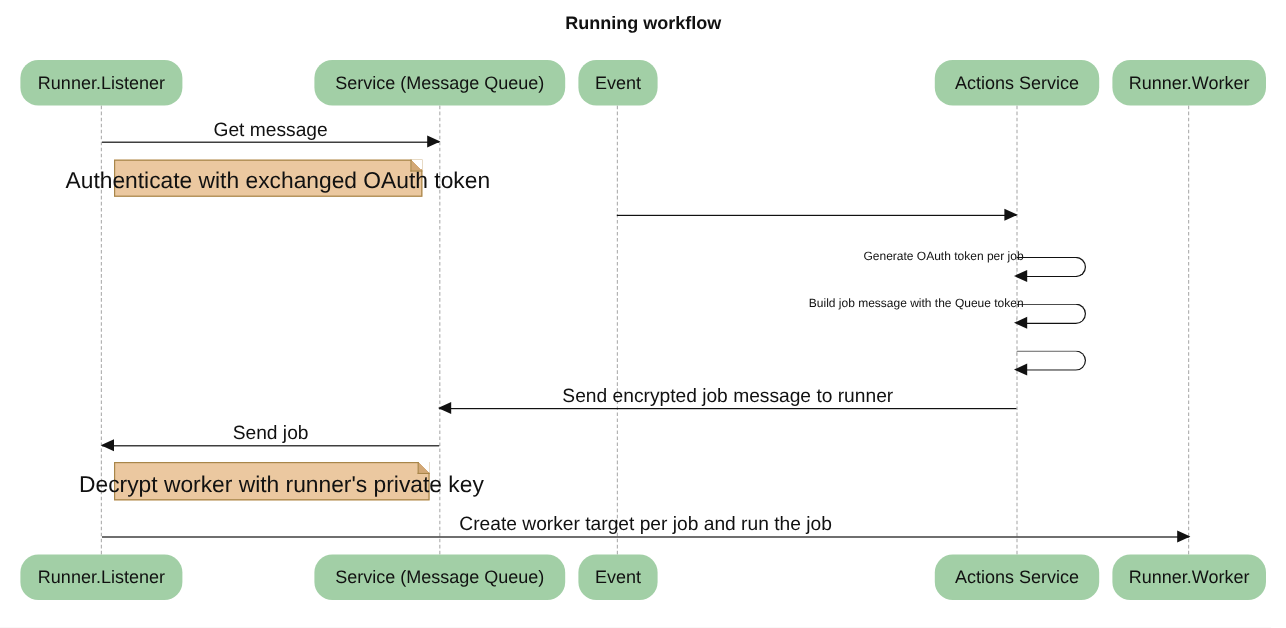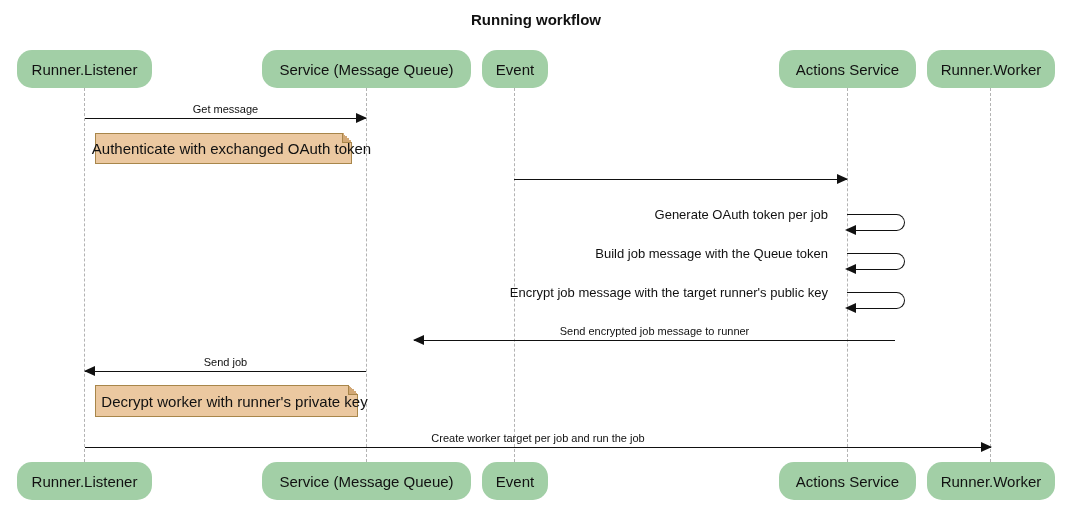--- a/index.html
+++ b/index.html
@@ -26,50 +26,50 @@
     position:absolute;top:88px;height:374px;width:0;
     border-left:1px dashed var(--lifeline);
   }
   .participant{
     position:absolute;height:38px;background:var(--participant-fill);
     border-radius:15px;display:flex;align-items:center;justify-content:center;
     font-size:15px;white-space:nowrap;box-sizing:border-box;
   }
   .message{position:absolute;}
   .msg-label{
-    height:16px;line-height:16px;font-size:11px;text-align:center;white-space:nowrap;
+    height:16px;line-height:16px;font-size:16px;text-align:center;white-space:nowrap;
   }
   .msg-line{position:relative;height:0;border-top:1.4px solid var(--line);margin-top:1px;}
   .arrow-right{
     position:absolute;right:-1px;top:-6px;width:0;height:0;
     border-left:11px solid var(--line);
     border-top:5px solid transparent;border-bottom:5px solid transparent;
   }
   .arrow-left{
     position:absolute;left:-1px;top:-6px;width:0;height:0;
     border-right:11px solid var(--line);
     border-top:5px solid transparent;border-bottom:5px solid transparent;
   }
   .self-label{
-    position:absolute;height:16px;line-height:16px;font-size:13px;
-    white-space:nowrap;text-align:center;right:244px;
+    position:absolute;height:16px;line-height:16px;font-size:10px;
+    white-space:nowrap;text-align:center;right:219px;
   }
   .loop{
     position:absolute;left:847px;width:58px;height:17px;box-sizing:border-box;
     border:1.4px solid var(--line);border-left:none;border-radius:0 9px 9px 0;
   }
   .loop-arrow{
     position:absolute;left:-2px;bottom:-5px;width:0;height:0;
     border-right:11px solid var(--line);
     border-top:5px solid transparent;border-bottom:5px solid transparent;
   }
   .note{
     position:absolute;box-sizing:border-box;background:var(--note-fill);
-    border:1px solid var(--note-border);display:flex;align-items:center;
-    justify-content:center;font-size:15px;white-space:nowrap;padding-left:16px;
+    border:1px solid var(--note-border);display:flex;align-items:flex-end;
+    justify-content:center;font-size:19px;white-space:nowrap;padding-left:16px;
   }
   .note-fold{
     position:absolute;top:-1px;right:-1px;width:10px;height:10px;
     background:linear-gradient(225deg, var(--background) 0 50%, var(--note-fold) 50% 100%);
     border-left:1px solid var(--note-border);
     border-bottom:1px solid var(--note-border);
     box-sizing:border-box;
   }
 </style>
 </head>
@@ -112,26 +112,25 @@
   <div class="self-label" style="top:207px;">Generate OAuth token per job</div>
   <div class="loop" style="top:214px;">
     <span class="loop-arrow"></span>
   </div>
 
   <div class="self-label" style="top:246px;">Build job message with the Queue token</div>
   <div class="loop" style="top:253px;">
     <span class="loop-arrow"></span>
   </div>
 
-  <div class="self-label" style="top:285px;">Encrypt job message with the target runner's public key</div>
   <div class="loop" style="top:292px;">
     <span class="loop-arrow"></span>
   </div>
 
-  <div class="message" style="left:366px;top:323px;width:481px;padding-left:48px;">
+  <div class="message" style="left:366px;top:323px;width:481px;">
     <div class="msg-label">Send encrypted job message to runner</div>
     <div class="msg-line">
       <span class="arrow-left"></span>
     </div>
   </div>
 
   <div class="message" style="left:85px;top:354px;width:281px;">
     <div class="msg-label">Send job</div>
     <div class="msg-line">
       <span class="arrow-left"></span>

